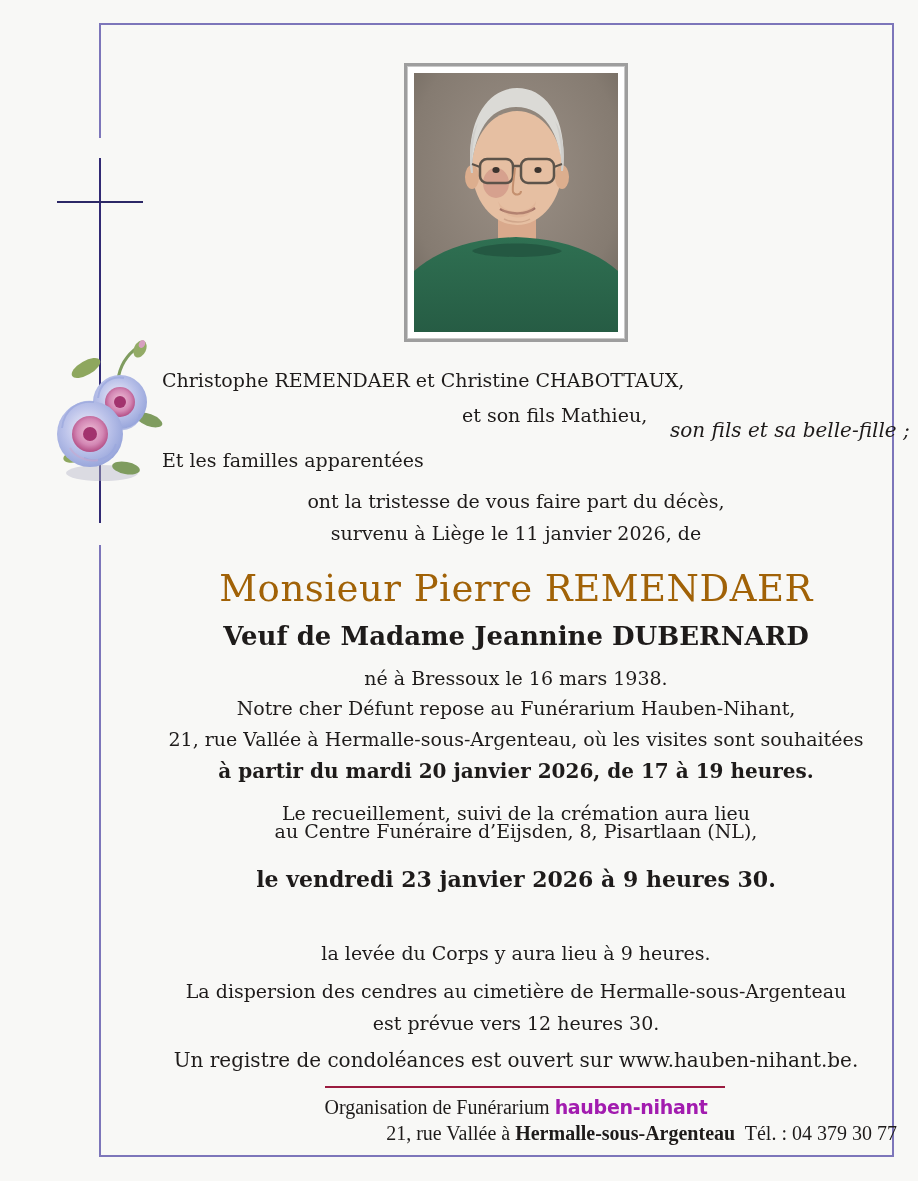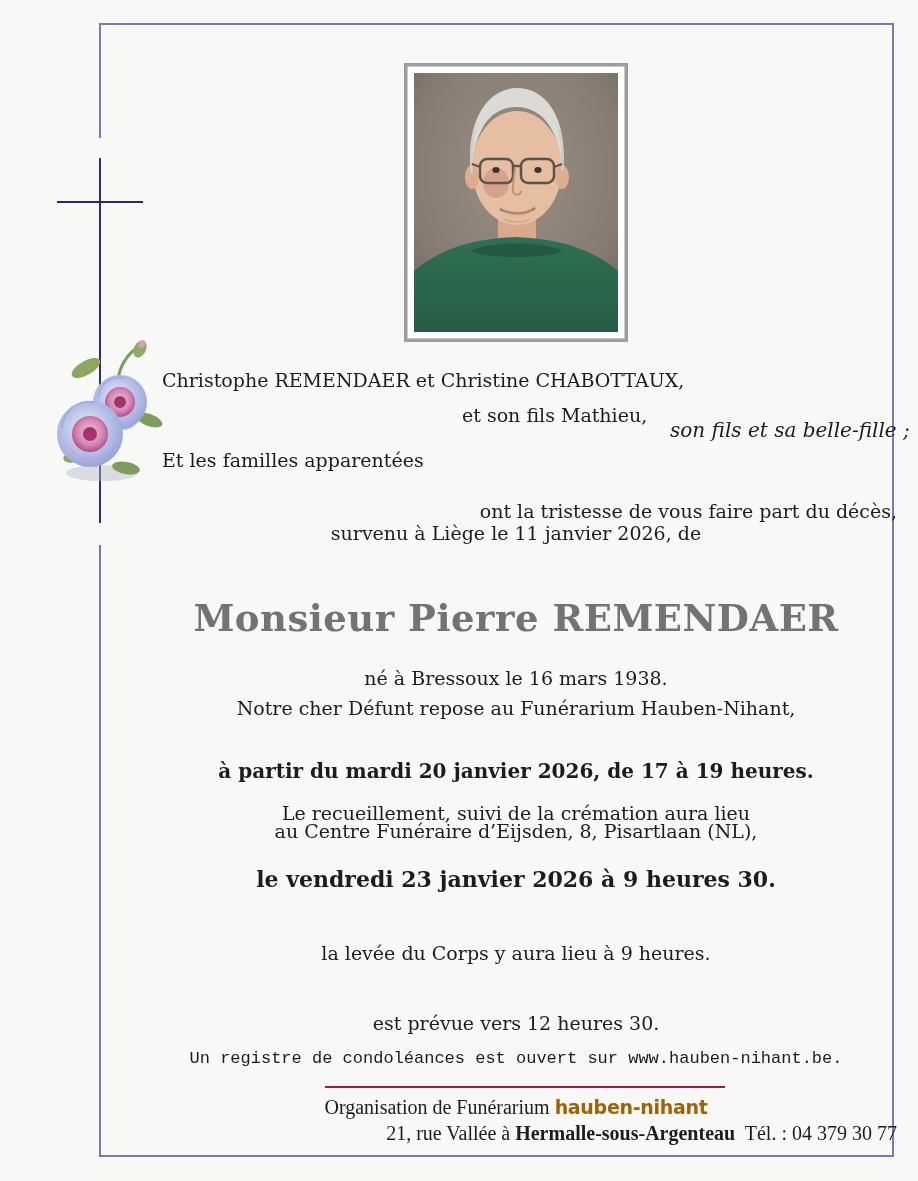--- a/index.html
+++ b/index.html
@@ -32,33 +32,33 @@
   .photo-frame svg{display:block;width:204px;height:259px;}
   
   .textcol{position:absolute;left:135px;top:0;width:762px;height:1181px;}
   .line{
     position:absolute;left:0;width:762px;text-align:center;
     font-size:19px;line-height:1.25;white-space:nowrap;
   }
   .align-left{text-align:left;}
   .b{font-weight:bold;}
   .it{font-style:italic;}
-  .name-line{font-size:37px;font-weight:bold;letter-spacing:.5px;color:#737373;margin-top:29px;}
+  .name-line{font-size:37px;font-weight:normal;letter-spacing:.5px;color:#a16207;}
   .widower-line{font-size:26px;font-weight:bold;}
   .emph1{font-size:20px;font-weight:bold;}
   .emph2{font-size:22px;font-weight:bold;}
-  .register-line{font-size:17px;font-family:Liberation Mono, monospace;}
+  .register-line{font-size:20px;}
   .sep-line{position:absolute;left:190px;top:1086px;width:400px;height:2px;background:#9b1c3f;}
   .footer-org{
     position:absolute;left:0;top:1096px;width:762px;text-align:center;white-space:nowrap;
     font-family:"Liberation Serif", serif;font-size:20px;
   }
   .brand{
     font-family:"DejaVu Sans", sans-serif;font-weight:bold;font-size:19px;
-    color:#a16207;letter-spacing:-0.3px;text-align:center;
+    color:#a21caf;letter-spacing:-0.3px;text-align:center;
   }
   .footer-addr{
     position:absolute;left:0;top:1122px;width:762px;text-align:right;white-space:nowrap;
     font-family:"Liberation Serif", serif;font-size:20px;
   }
 </style>
 </head>
 <body>
 
 <div class="frame"></div>
@@ -140,35 +140,38 @@
     <path d="M84,128 C90,142 116,142 122,128 C120,150 88,150 84,128 Z" fill="#d9a98c" opacity="0.35"></path>
   </svg>
 </div>
 
 <div class="textcol">
   <div class="line align-left" style="top:369px;padding-left:27px;">Christophe REMENDAER et Christine CHABOTTAUX,</div>
   <div class="line align-left" style="top:404px;padding-left:327px;">et son fils Mathieu,</div>
   <div class="line align-left it" style="top:418px;padding-left:535px;font-size:20px;">son fils et sa belle-fille ;</div>
   <div class="line align-left" style="top:449px;padding-left:27px;">Et les familles apparentées</div>
 
-  <div class="line" style="top:500px;text-align:right;">ont la tristesse de vous faire part du décès,</div>
+  <div class="line" style="top:490px;">ont la tristesse de vous faire part du décès,</div>
   <div class="line" style="top:522px;">survenu à Liège le 11 janvier 2026, de</div>
 
   <div class="line name-line" style="top:566px;">Monsieur Pierre REMENDAER</div>
+  <div class="line widower-line" style="top:620px;">Veuf de Madame Jeannine DUBERNARD</div>
   <div class="line" style="top:667px;">né à Bressoux le 16 mars 1938.</div>
 
   <div class="line" style="top:697px;">Notre cher Défunt repose au Funérarium Hauben-Nihant,</div>
+  <div class="line" style="top:728px;">21, rue Vallée à Hermalle-sous-Argenteau, où les visites sont souhaitées</div>
   <div class="line emph1" style="top:759px;">à partir du mardi 20 janvier 2026, de 17 à 19 heures.</div>
 
   <div class="line" style="top:802px;">Le recueillement, suivi de la crémation aura lieu</div>
   <div class="line" style="top:820px;">au Centre Funéraire d’Eijsden, 8, Pisartlaan (NL),</div>
   <div class="line emph2" style="top:866px;">le vendredi 23 janvier 2026 à 9 heures 30.</div>
 
   <div class="line" style="top:942px;">la levée du Corps y aura lieu à 9 heures.</div>
 
+  <div class="line" style="top:980px;">La dispersion des cendres au cimetière de Hermalle-sous-Argenteau</div>
   <div class="line" style="top:1012px;">est prévue vers 12 heures 30.</div>
 
   <div class="line register-line" style="top:1048px;">Un registre de condoléances est ouvert sur www.hauben-nihant.be.</div>
 
   <div class="sep-line"></div>
 
   <div class="footer-org">
     <span>Organisation de Funérarium </span><span class="brand">hauben-nihant</span>
   </div>
   <div class="footer-addr">

